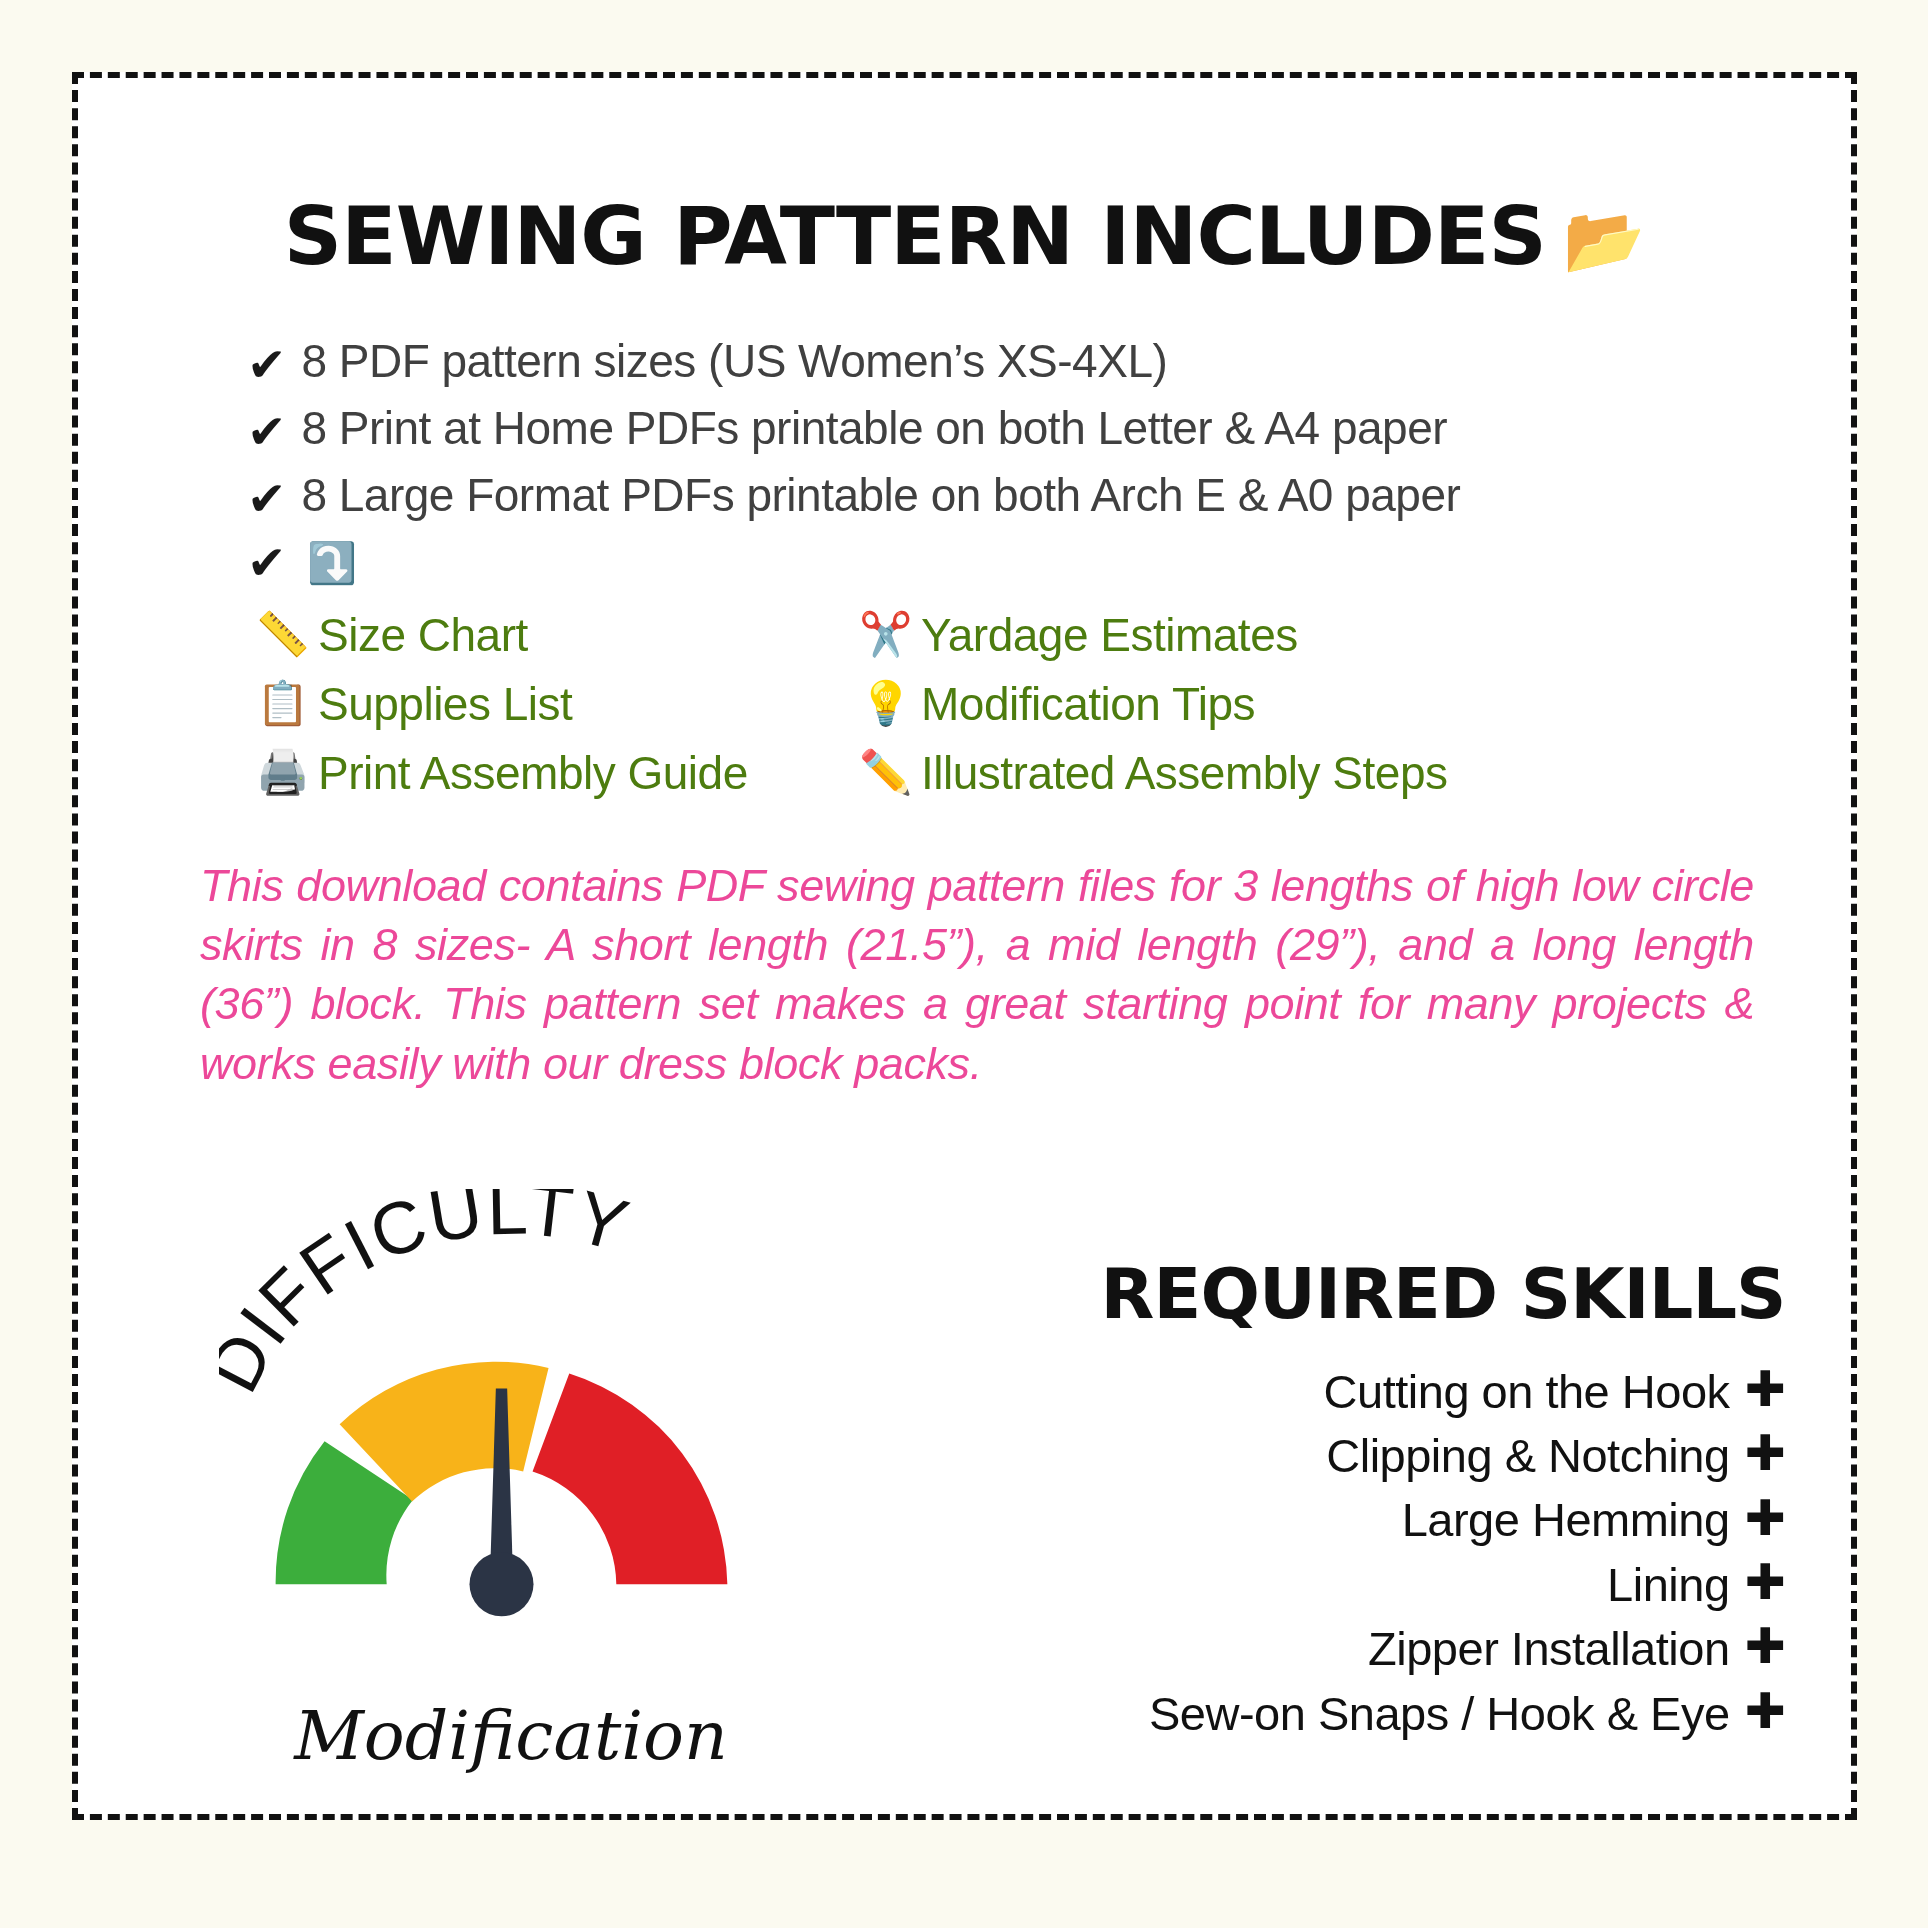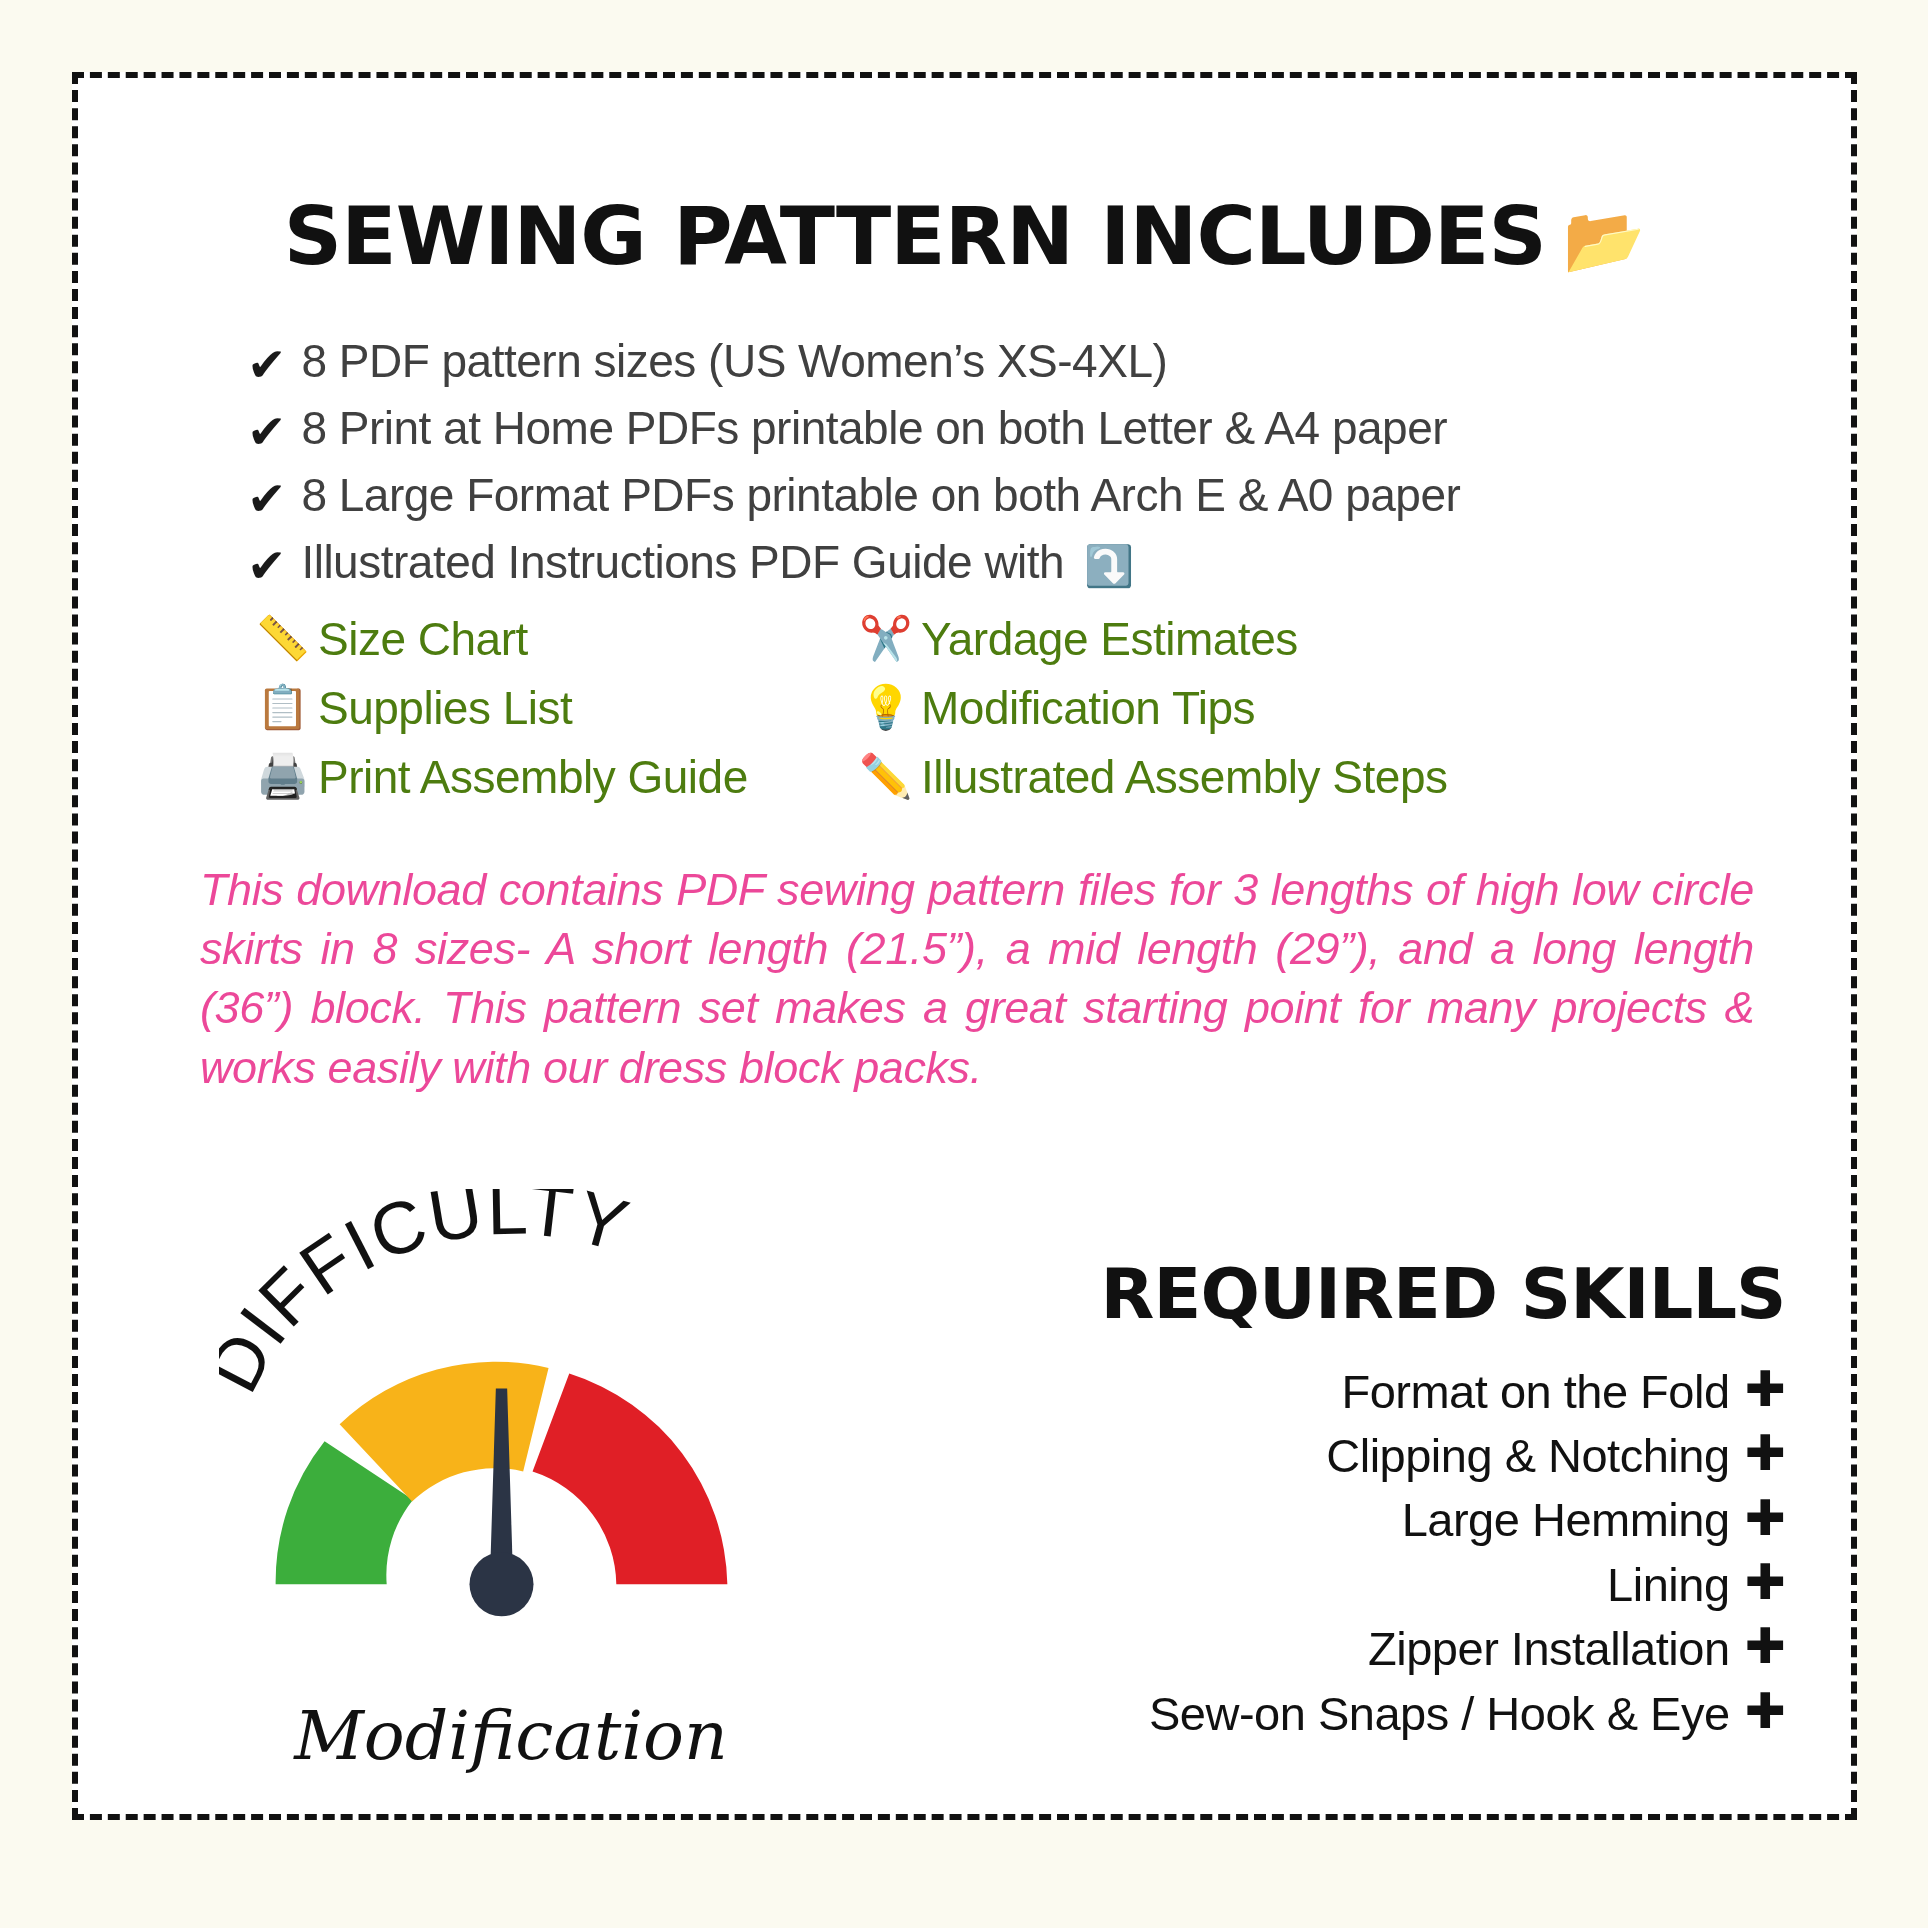--- a/index.html
+++ b/index.html
@@ -212,21 +212,20 @@
         <div class="check-row">
           <span class="check-mark">✔</span>
           <span class="check-text">8 Print at Home PDFs printable on both Letter &amp; A4 paper</span>
         </div>
         <div class="check-row">
           <span class="check-mark">✔</span>
           <span class="check-text">8 Large Format PDFs printable on both Arch E &amp; A0 paper</span>
         </div>
         <div class="check-row">
           <span class="check-mark">✔</span>
-          <span class="check-text">Illustrated Instructions PDF Guide with</span>
           <span class="inline-icon">⤵️</span>
         </div>
       </div>
 
       <div class="feature-grid">
         <div class="feature-item">
           <span class="feature-emoji">📏</span>
           <span class="feature-label">Size Chart</span>
         </div>
         <div class="feature-item">
@@ -278,21 +277,21 @@
           </svg>
 
           <div style="position:absolute; bottom:-21px; left:0; width:584px; text-align:center;">
             <span style="font-family:'DejaVu Serif', serif; font-style:italic; font-size:68px; color:#111;">Modification</span>
           </div>
         </div>
 
         <div class="skills-block">
           <div class="skills-title">REQUIRED SKILLS</div>
           <div class="skill-row">
-            <span class="skill-label">Format on the Fold</span>
+            <span class="skill-label">Cutting on the Hook</span>
             <span class="skill-plus">✚</span>
           </div>
           <div class="skill-row">
             <span class="skill-label">Clipping &amp; Notching</span>
             <span class="skill-plus">✚</span>
           </div>
           <div class="skill-row">
             <span class="skill-label">Large Hemming</span>
             <span class="skill-plus">✚</span>
           </div>

